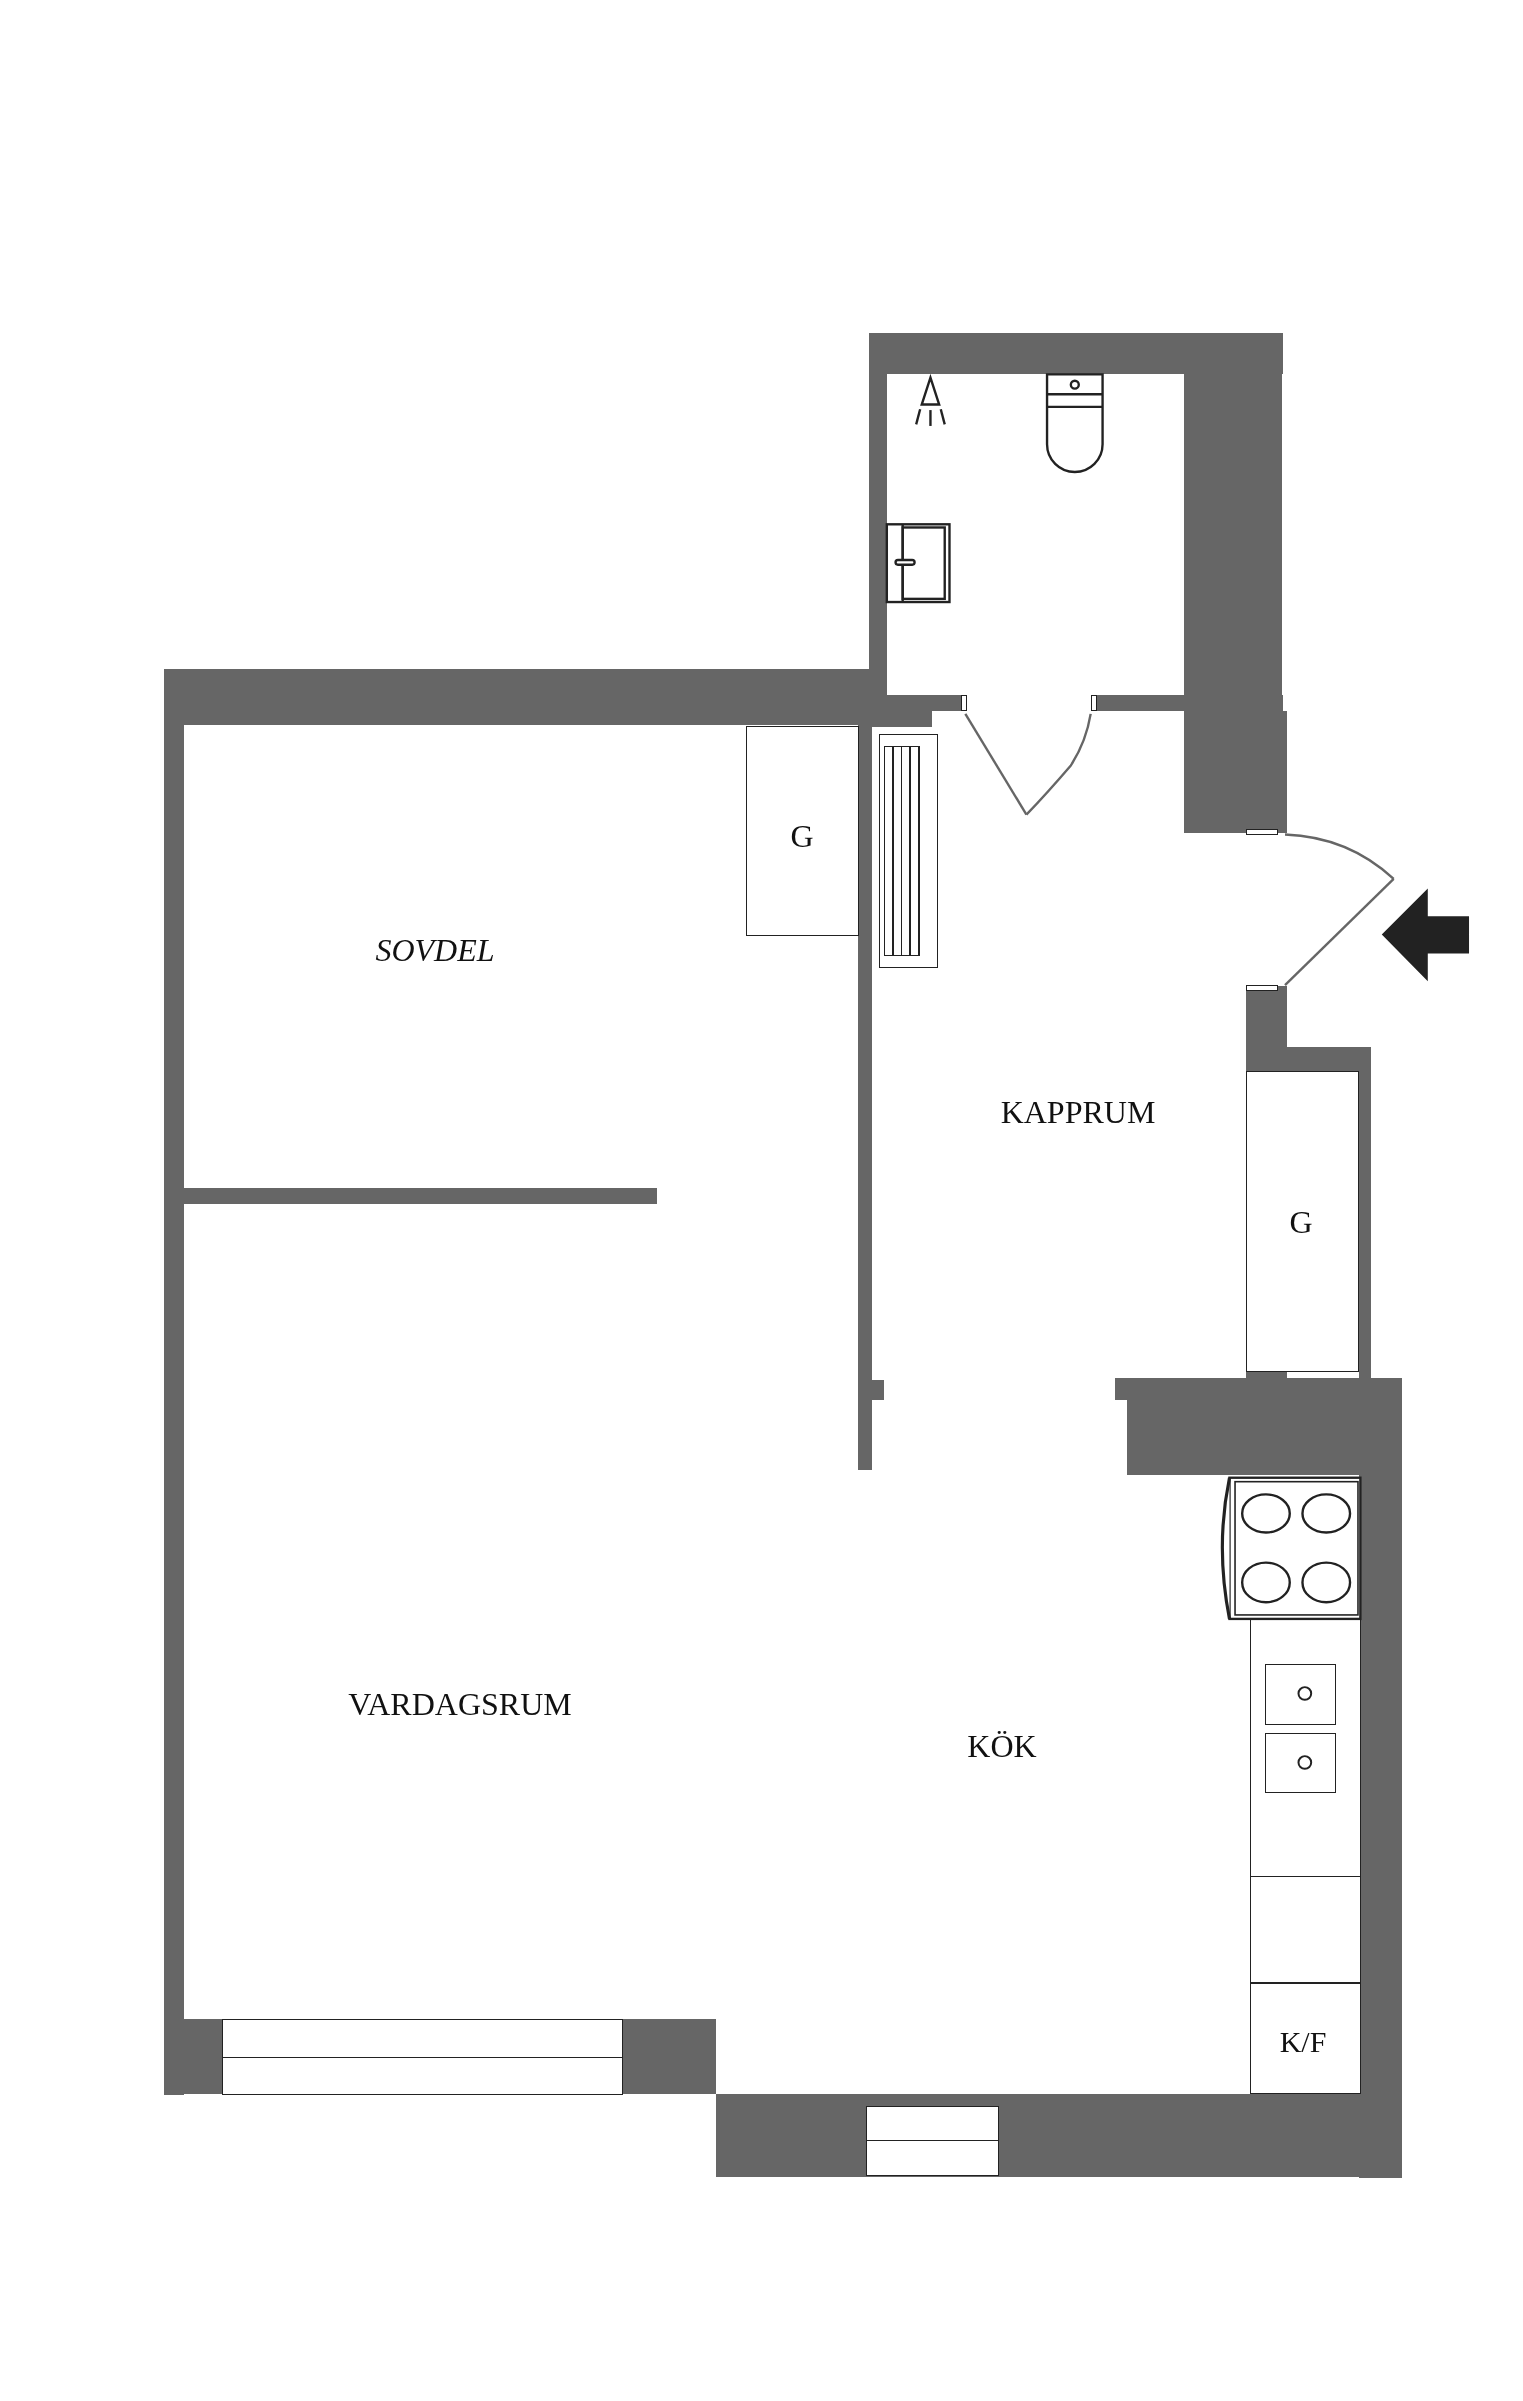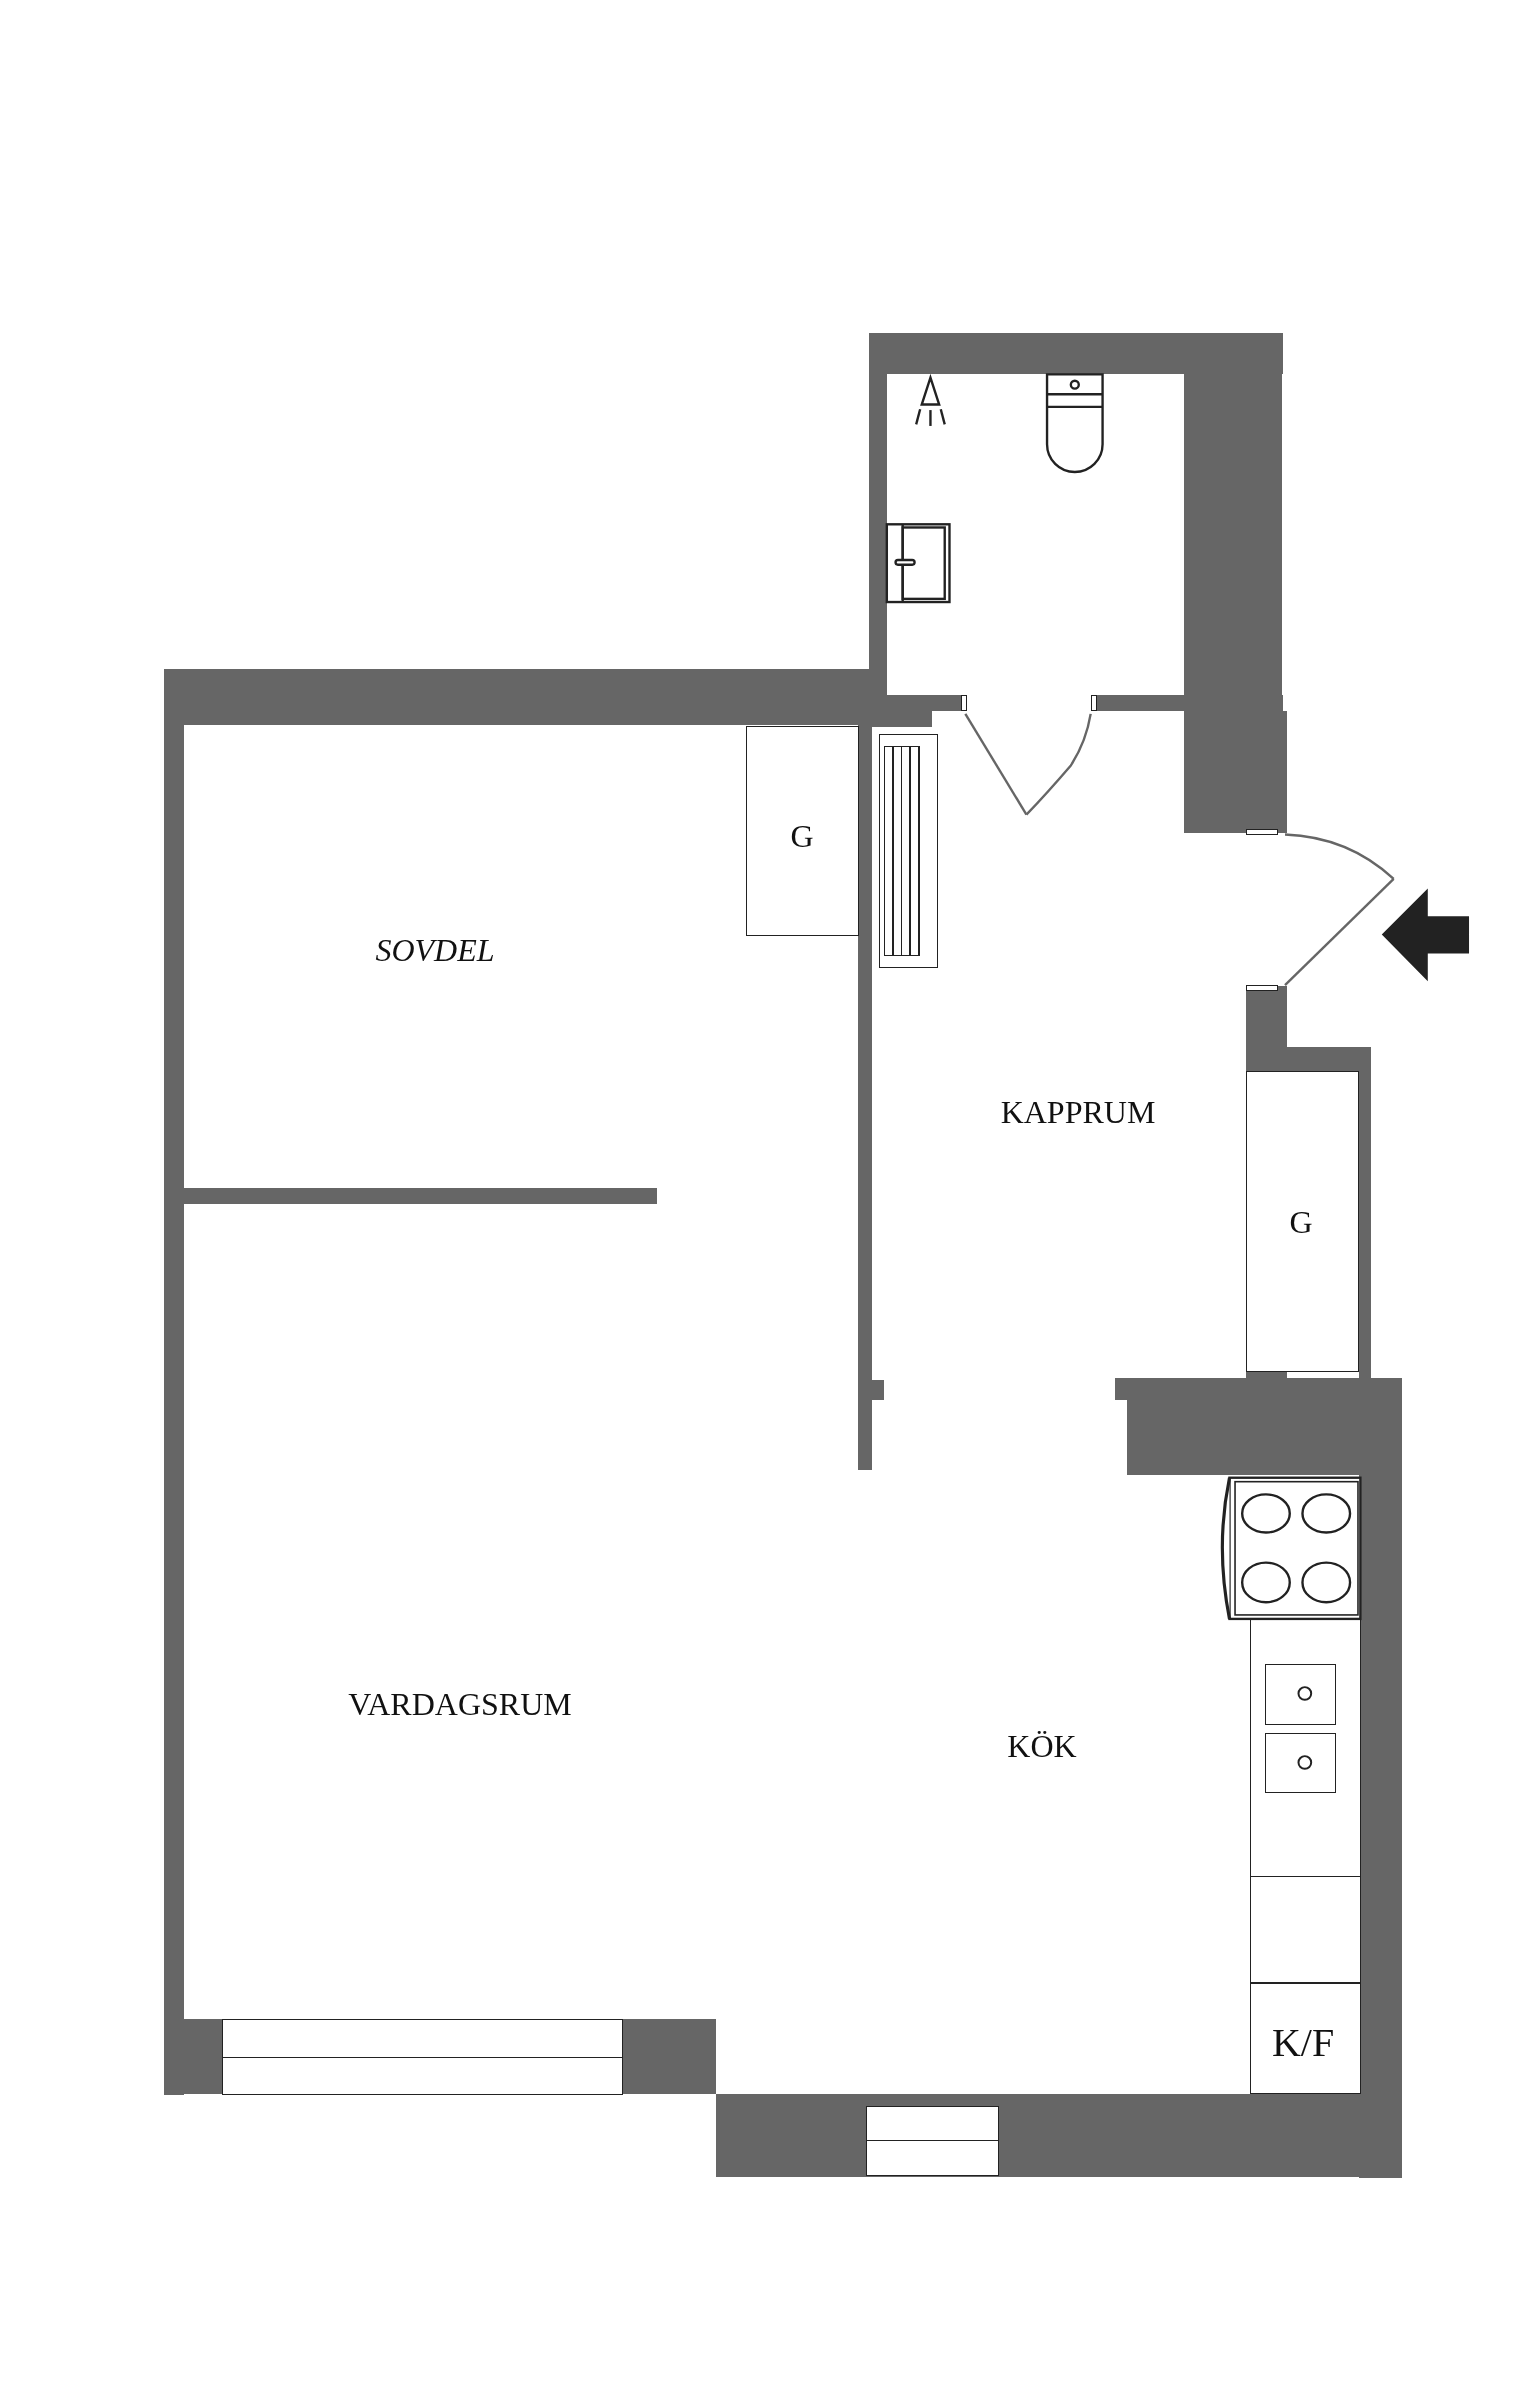--- a/index.html
+++ b/index.html
@@ -102,18 +102,18 @@
       <ellipse cx="1672" cy="1995" rx="30" ry="25"></ellipse>
     </g>
 
     <circle cx="1645" cy="2135" r="8" stroke="#222" stroke-width="2.5" fill="#fff"></circle>
     <circle cx="1645" cy="2222" r="8" stroke="#222" stroke-width="2.5" fill="#fff"></circle>
   </svg>
 
   <div class="lbl" style="left:435px;top:950px;font-style:italic;">SOVDEL</div>
   <div class="lbl" style="left:460px;top:1704px;">VARDAGSRUM</div>
   <div class="lbl" style="left:1078px;top:1112px;text-align:center;">KAPPRUM</div>
-  <div class="lbl" style="left:1002px;top:1746px;margin-left:40px;">KÖK</div>
+  <div class="lbl" style="left:1002px;top:1746px;">KÖK</div>
   <div class="lbl" style="left:802px;top:836px;">G</div>
   <div class="lbl" style="left:1301px;top:1222px;">G</div>
-  <div class="lbl" style="left:1303px;top:2042px;font-size:40px;">K/F</div>
+  <div class="lbl" style="left:1303px;top:2042px;font-size:30px;">K/F</div>
 </div>
 
 
 </body></html>

